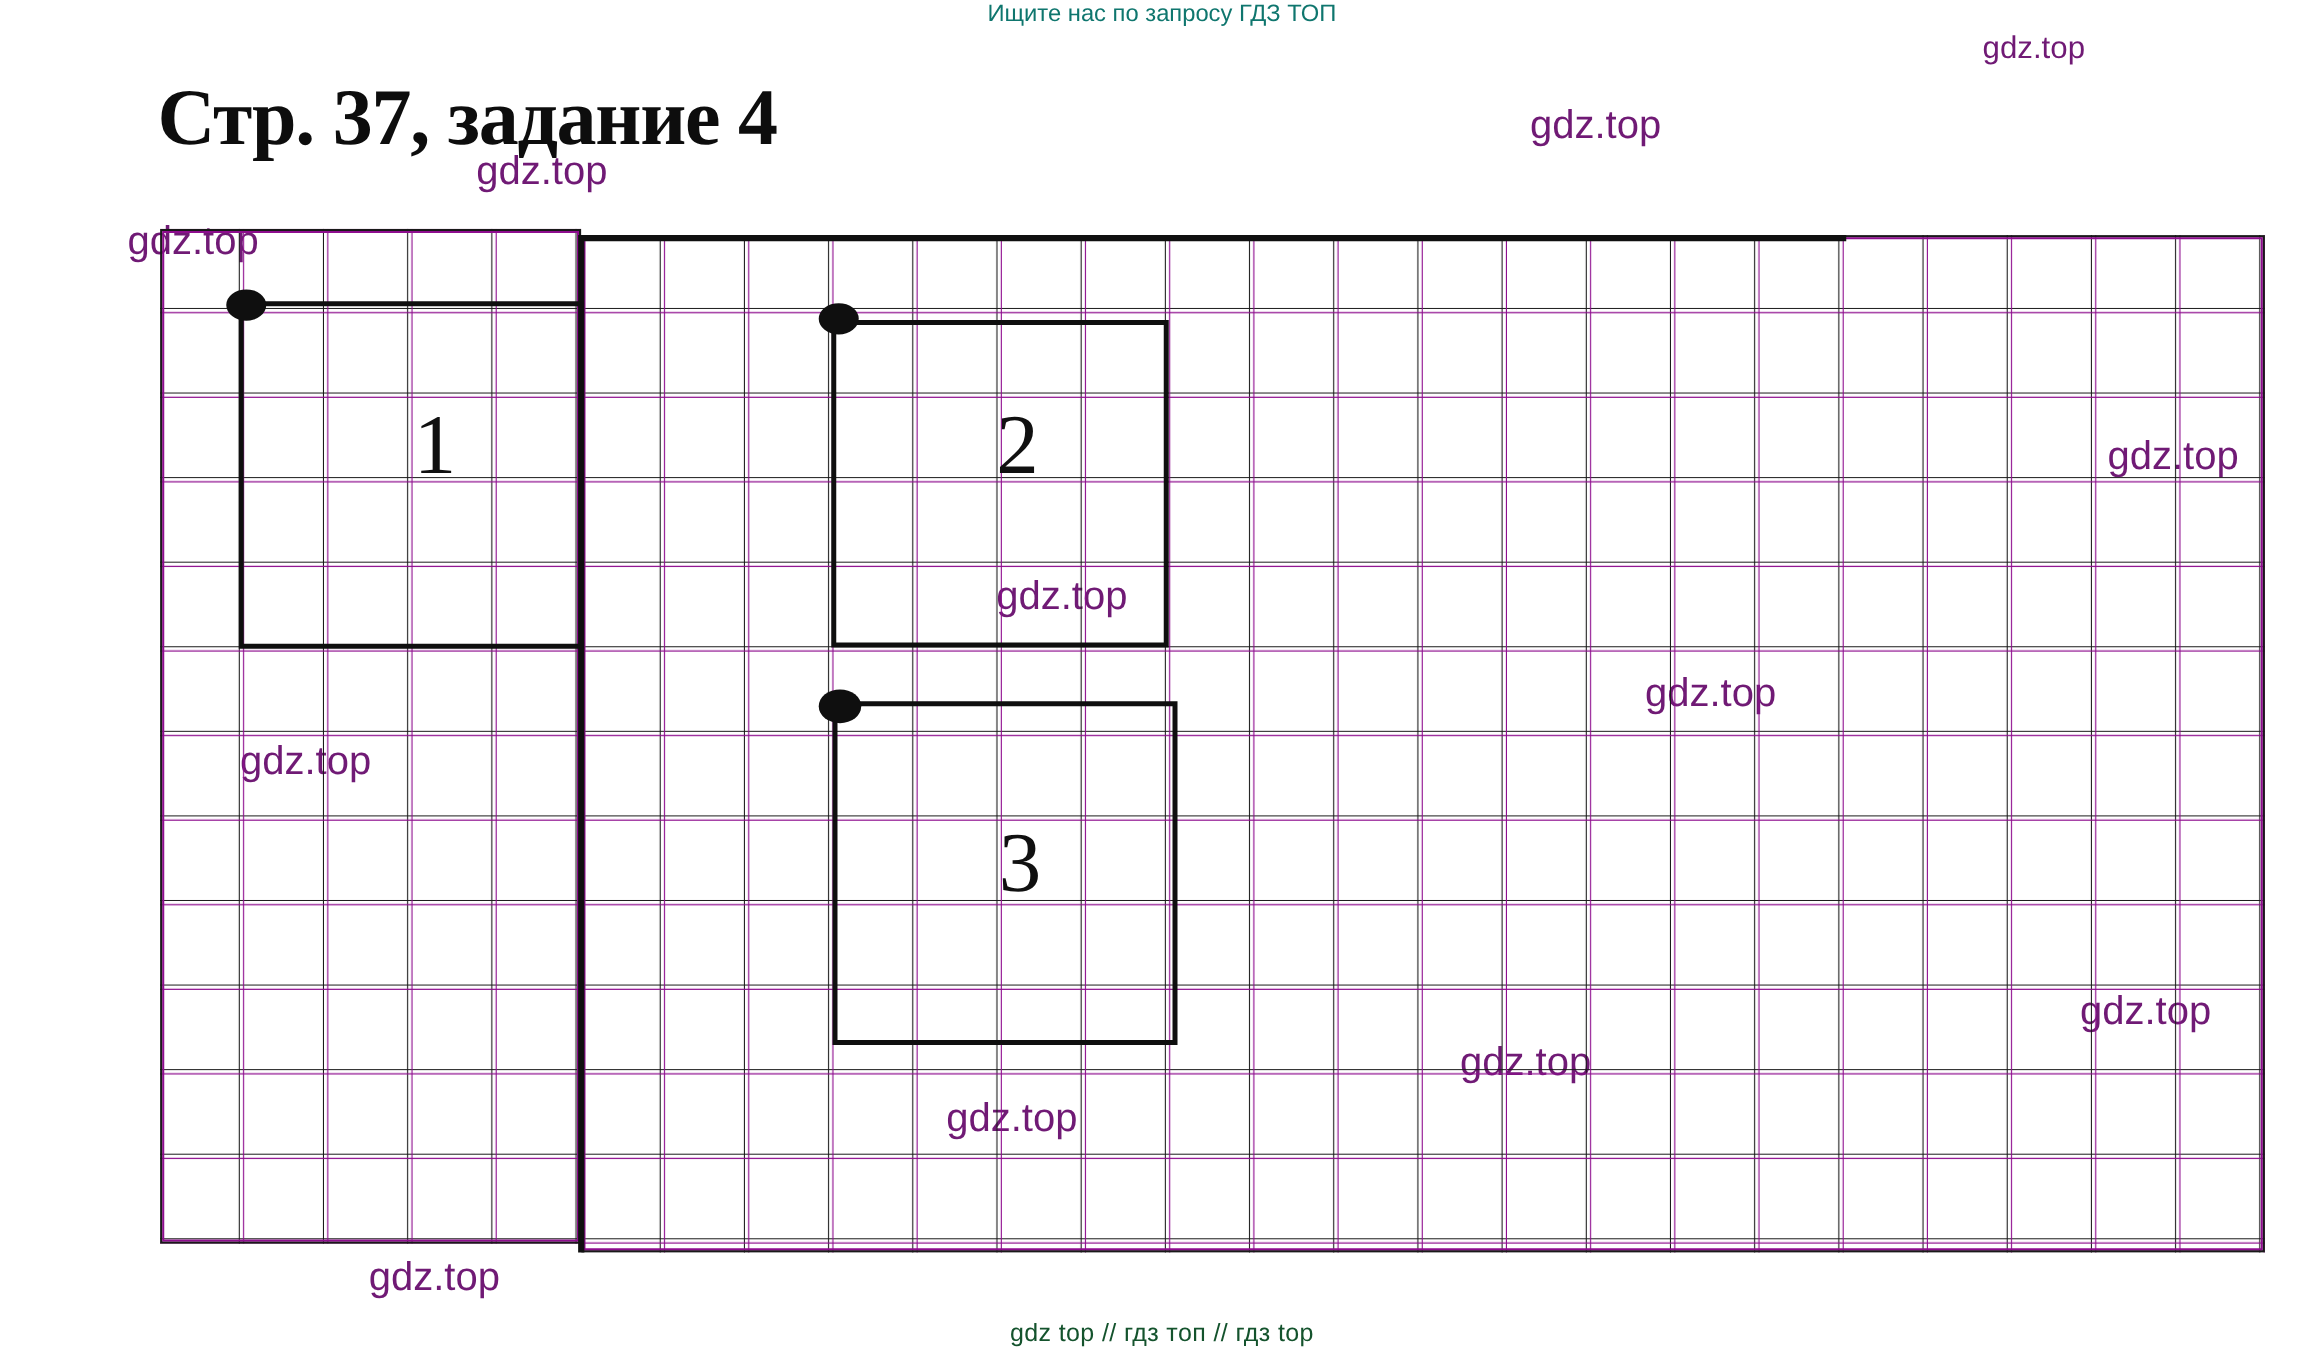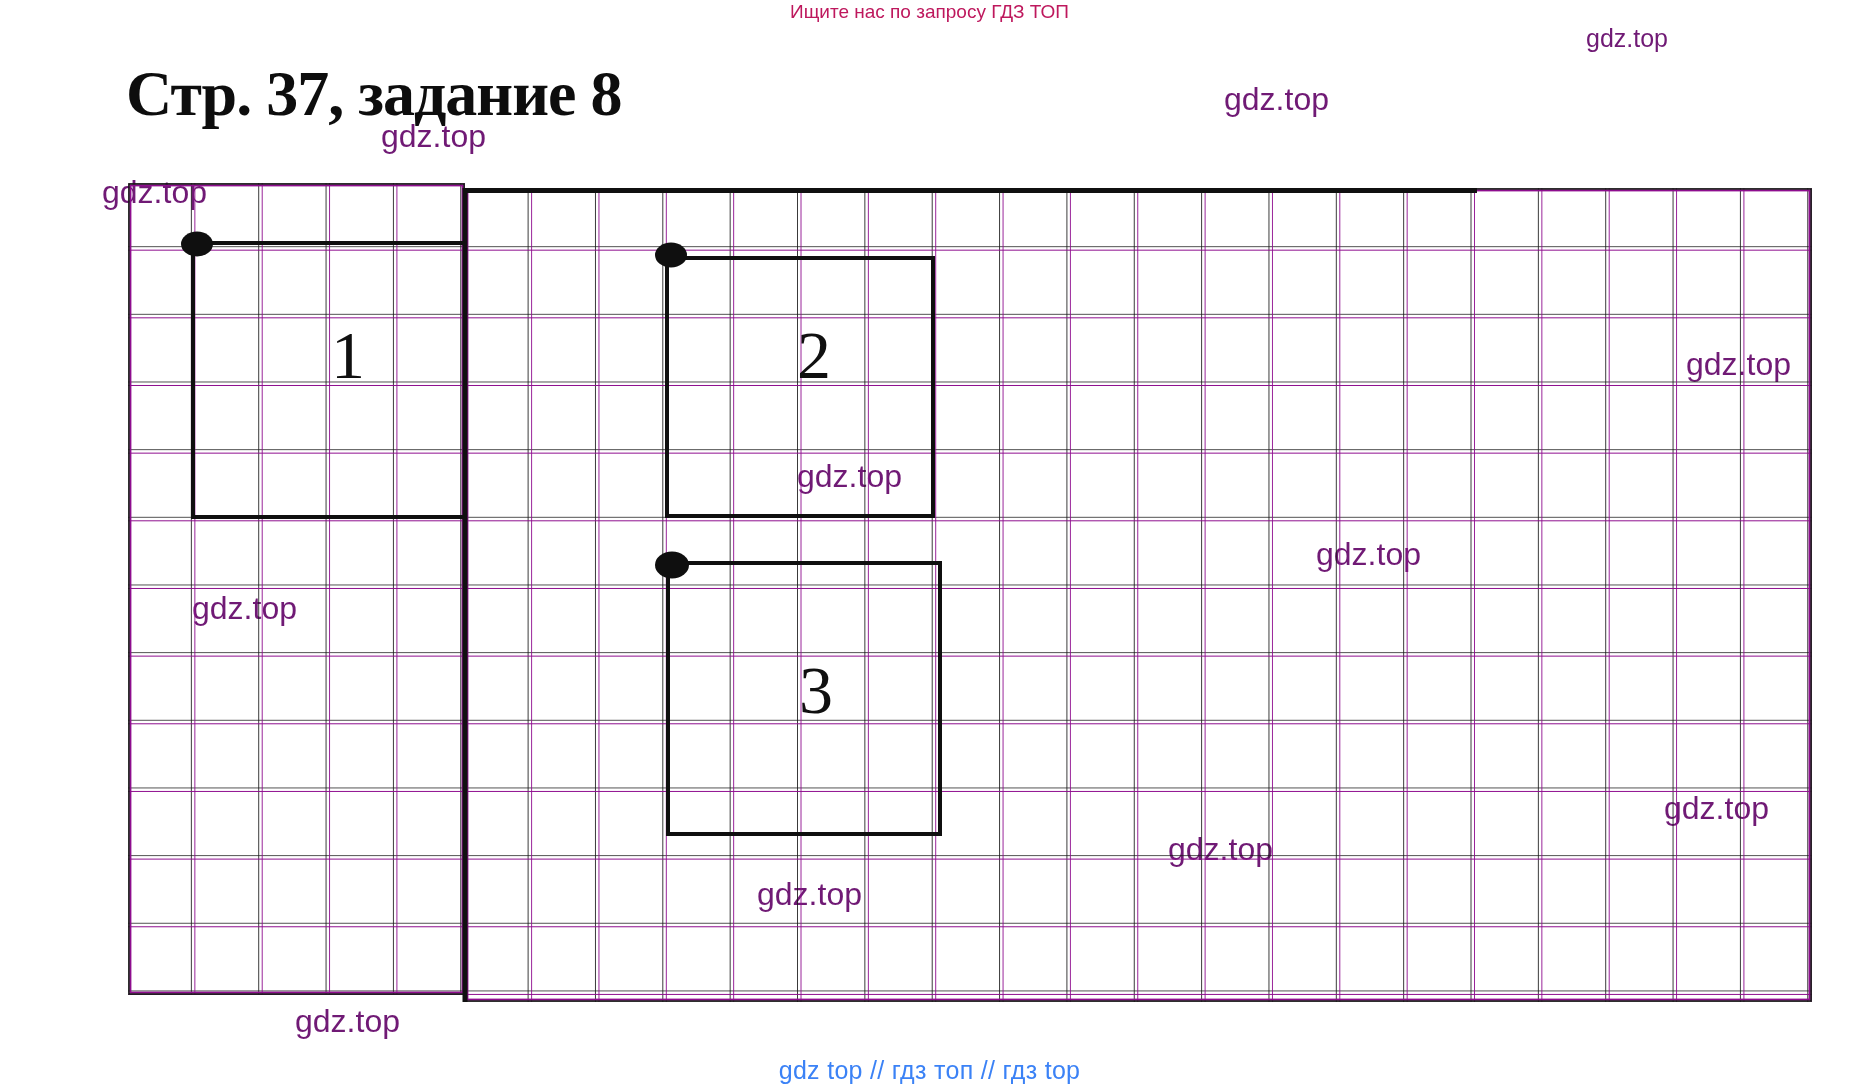--- a/index.html
+++ b/index.html
@@ -1,39 +1,39 @@
 <!DOCTYPE html>
 <html><head>
 <meta charset="utf-8">
 <style>
   html,body{margin:0;padding:0;background:#fff;}
   .page{position:relative;width:1859px;height:1085px;background:#ffffff;overflow:hidden;
         font-family:"Liberation Sans",sans-serif;}
   .banner{position:absolute;left:0;top:1px;width:100%;text-align:center;
-          font-size:19px;line-height:1.15;color:#be185d;}
+          font-size:19px;line-height:1.15;color:#0f766e;}
   .title{position:absolute;left:126px;top:62px;margin:0;
          font-family:"Liberation Serif",serif;font-weight:bold;font-size:64px;
          line-height:1;color:#0d0d0d;letter-spacing:-1px;white-space:nowrap;}
   .wm{position:absolute;font-size:32px;line-height:1.05;color:#701a75;white-space:nowrap;}
   .wm.small{font-size:25px;}
   .grid{position:absolute;left:128px;top:183px;}
   .grid text{font-family:"Liberation Serif",serif;font-size:68px;fill:#101010;text-anchor:middle;}
   .footer{position:absolute;left:0;top:1056px;width:100%;text-align:center;
-          font-size:25px;line-height:1.15;color:#3b82f6;letter-spacing:0.3px;}
+          font-size:20px;line-height:1.15;color:#14532d;letter-spacing:0.3px;}
 </style>
 </head>
 <body>
 
 <div class="page">
 
   <div class="banner">Ищите нас по запросу ГДЗ ТОП</div>
 
   <div class="wm small" style="left:1586px;top:25px;">gdz.top</div>
   <div class="wm" style="left:1224px;top:83px;">gdz.top</div>
-  <h1 class="title">Стр. 37, задание 8</h1>
+  <h1 class="title">Стр. 37, задание 4</h1>
   <div class="wm" style="left:381px;top:120px;">gdz.top</div>
   <div class="wm" style="left:102px;top:176px;">gdz.top</div>
   <div class="wm" style="left:1686px;top:348px;">gdz.top</div>
   <div class="wm" style="left:797px;top:460px;">gdz.top</div>
   <div class="wm" style="left:1316px;top:538px;">gdz.top</div>
   <div class="wm" style="left:192px;top:592px;">gdz.top</div>
   <div class="wm" style="left:1664px;top:792px;">gdz.top</div>
   <div class="wm" style="left:1168px;top:833px;">gdz.top</div>
   <div class="wm" style="left:757px;top:878px;">gdz.top</div>
   <div class="wm" style="left:295px;top:1005px;">gdz.top</div>

